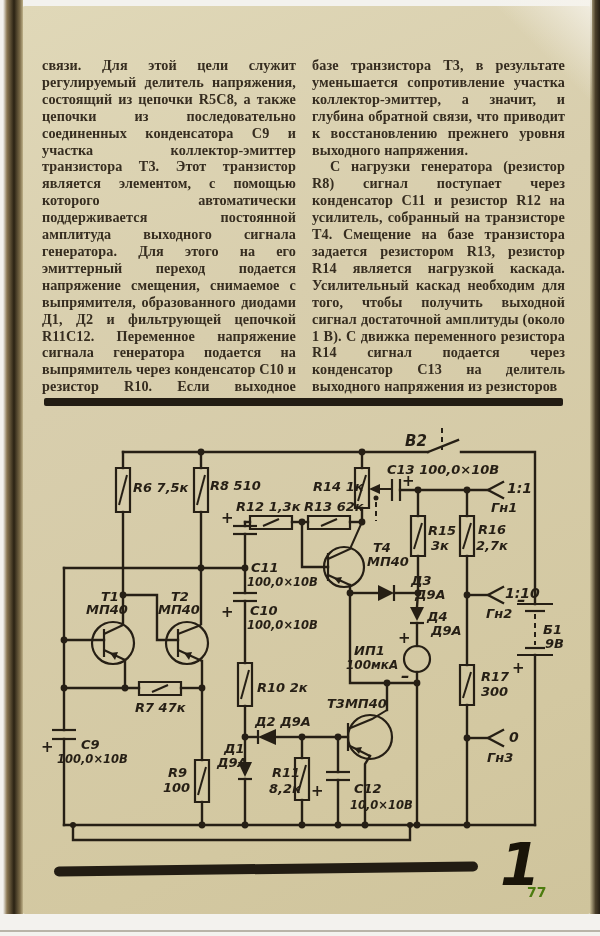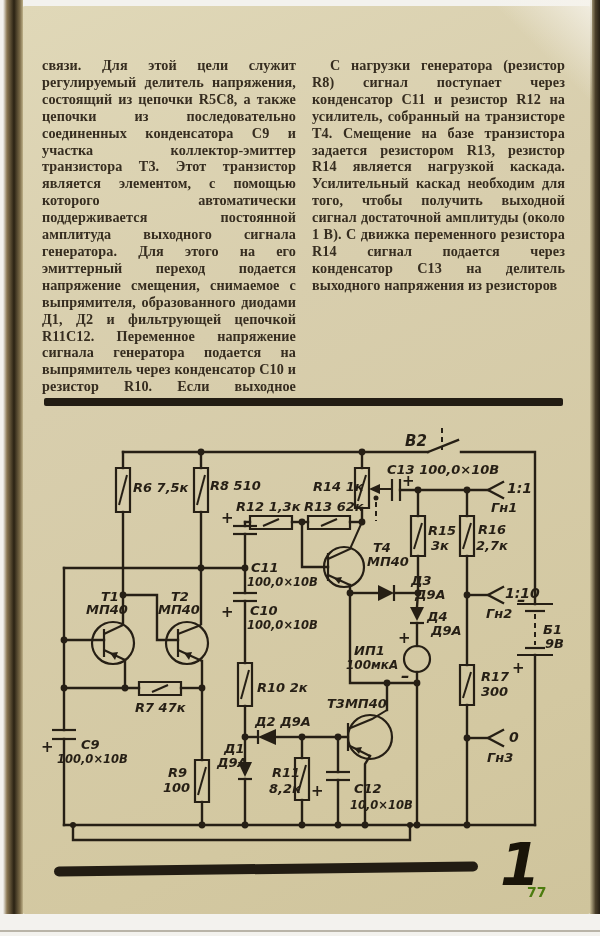--- a/index.html
+++ b/index.html
@@ -84,20 +84,21 @@
 <div class="edge-left"></div>
 <div class="edge-right"></div>
 <div class="crease-tr"></div>
 <div class="bottom-band"></div>
 <div class="bottom-line"></div>
 
 <div class="col col-left">
   <p>связи. Для этой цели служит регулируемый делитель напряжения, состоящий из цепочки R5C8, а также цепочки из последовательно соединенных конденсатора С9 и участка коллектор-эмиттер транзистора Т3. Этот транзистор является элементом, с помощью которого автоматически поддерживается постоянной амплитуда выходного сигнала генератора. Для этого на его эмиттерный переход подается напряжение смещения, снимаемое с выпрямителя, образованного диодами Д1, Д2 и фильтрующей цепочкой R11C12. Переменное напряжение сигнала генератора подается на выпрямитель через конденсатор С10 и резистор R10. Если выходное напряжение генератора увеличивается, возрастает и напряжение смещения на</p>
 </div>
 <div class="col col-right">
+  <p>базе транзистора Т3, в результате уменьшается сопротивление участка коллектор-эмиттер, а значит, и глубина обратной связи, что приводит к восстановлению прежнего уровня выходного напряжения.</p>
   <p class="indent">С нагрузки генератора (резистор R8) сигнал поступает через конденсатор С11 и резистор R12 на усилитель, собранный на транзисторе Т4. Смещение на базе транзистора задается резистором R13, резистор R14 является нагрузкой каскада. Усилительный каскад необходим для того, чтобы получить выходной сигнал достаточной амплитуды (около 1 В). С движка переменного резистора R14 сигнал подается через конденсатор С13 на делитель выходного напряжения из резисторов</p>
 </div>
 
 <div class="bar-top"></div>
 
 <svg class="schematic" width="600" height="936" viewBox="0 0 600 936">
 
   <g>
     <polyline class="w" points="123,452 428,452"></polyline>
     <polyline class="w" points="461,452 535,452 535,604"></polyline>

